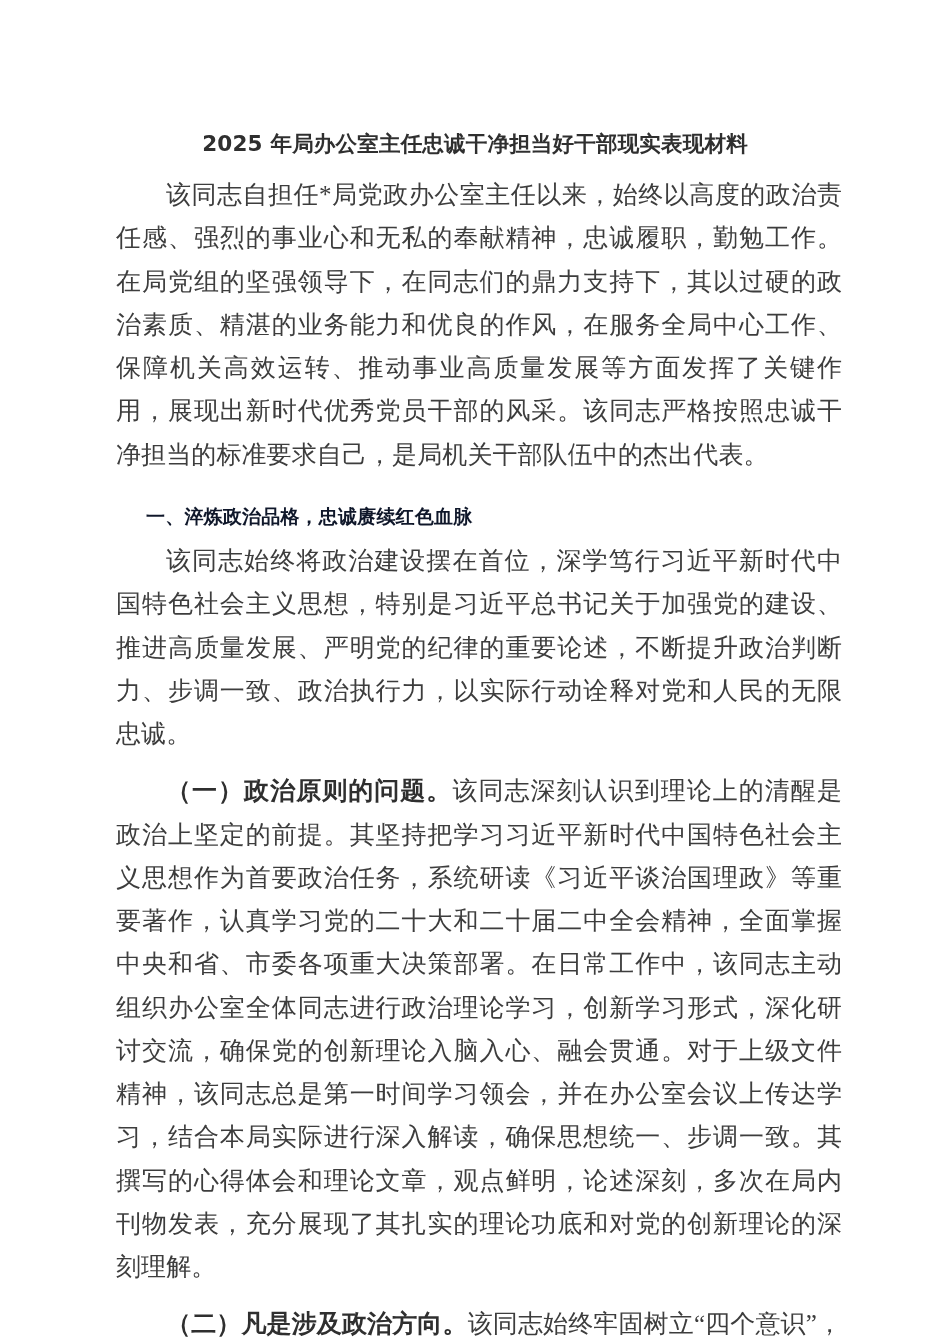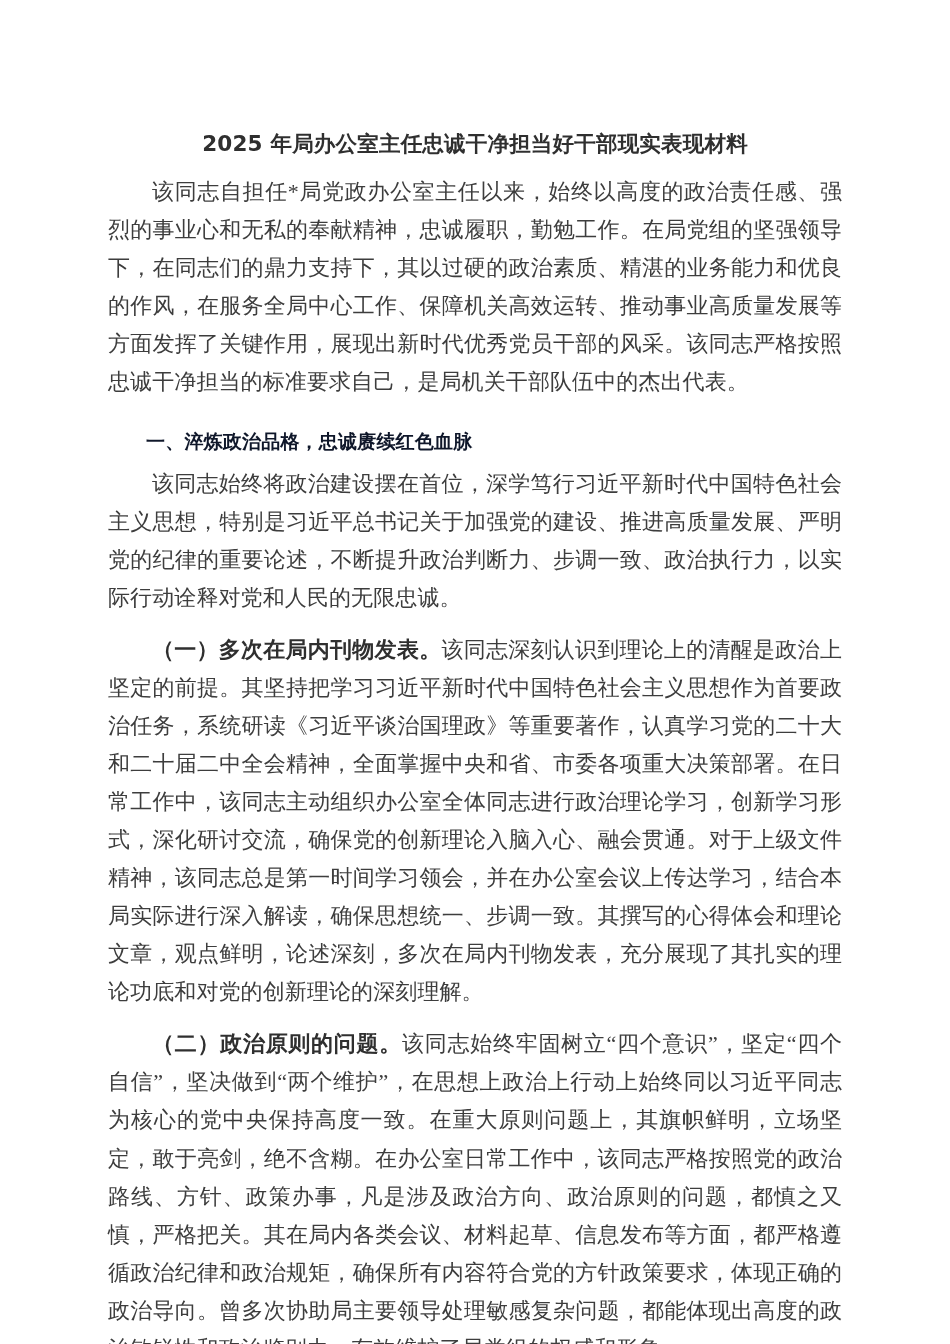--- a/index.html
+++ b/index.html
@@ -25,24 +25,24 @@
     font-family: "DejaVu Sans", "Liberation Sans", sans-serif;
     font-weight: bold;
     font-size: 21.5px;
     line-height: 1.45;
     color: #2f2f2f;
     text-align: center;
     margin: 0 0 14px 0;
     letter-spacing: 0.2px;
   }
   .para {
-    font-size: 22px;
+    font-size: 25px;
     line-height: 1.73;
     color: #3d3d3d;
-    margin: 0 0 6px 0;
+    margin: 0 0 6px 8px;
     text-align: justify;
     text-justify: inter-ideograph;
     text-indent: 2em;
     letter-spacing: 0.1px;
   }
   .heading {
     font-family: "DejaVu Sans", "Liberation Sans", sans-serif;
     font-weight: bold;
     font-size: 19px;
     line-height: 1.75;
@@ -68,19 +68,19 @@
   <p class="para">该同志自担任*局党政办公室主任以来，始终以高度的政治责任感、强烈的事业心和无私的奉献精神，忠诚履职，勤勉工作。在局党组的坚强领导下，在同志们的鼎力支持下，其以过硬的政治素质、精湛的业务能力和优良的作风，在服务全局中心工作、保障机关高效运转、推动事业高质量发展等方面发挥了关键作用，展现出新时代优秀党员干部的风采。该同志严格按照忠诚干净担当的标准要求自己，是局机关干部队伍中的杰出代表。</p>
 
   <div class="spacer-sm"></div>
 
   <h2 class="heading">一、淬炼政治品格，忠诚赓续红色血脉</h2>
 
   <p class="para">该同志始终将政治建设摆在首位，深学笃行习近平新时代中国特色社会主义思想，特别是习近平总书记关于加强党的建设、推进高质量发展、严明党的纪律的重要论述，不断提升政治判断力、步调一致、政治执行力，以实际行动诠释对党和人民的无限忠诚。</p>
 
   <div class="spacer-sm"></div>
 
-  <p class="para"><span class="lead">（一）多次在局内刊物发表。</span><span>该同志深刻认识到理论上的清醒是政治上坚定的前提。其坚持把学习习近平新时代中国特色社会主义思想作为首要政治任务，系统研读《习近平谈治国理政》等重要著作，认真学习党的二十大和二十届二中全会精神，全面掌握中央和省、市委各项重大决策部署。在日常工作中，该同志主动组织办公室全体同志进行政治理论学习，创新学习形式，深化研讨交流，确保党的创新理论入脑入心、融会贯通。对于上级文件精神，该同志总是第一时间学习领会，并在办公室会议上传达学习，结合本局实际进行深入解读，确保思想统一、步调一致。其撰写的心得体会和理论文章，观点鲜明，论述深刻，多次在局内刊物发表，充分展现了其扎实的理论功底和对党的创新理论的深刻理解。</span></p>
+  <p class="para"><span class="lead">（一）政治原则的问题。</span><span>该同志深刻认识到理论上的清醒是政治上坚定的前提。其坚持把学习习近平新时代中国特色社会主义思想作为首要政治任务，系统研读《习近平谈治国理政》等重要著作，认真学习党的二十大和二十届二中全会精神，全面掌握中央和省、市委各项重大决策部署。在日常工作中，该同志主动组织办公室全体同志进行政治理论学习，创新学习形式，深化研讨交流，确保党的创新理论入脑入心、融会贯通。对于上级文件精神，该同志总是第一时间学习领会，并在办公室会议上传达学习，结合本局实际进行深入解读，确保思想统一、步调一致。其撰写的心得体会和理论文章，观点鲜明，论述深刻，多次在局内刊物发表，充分展现了其扎实的理论功底和对党的创新理论的深刻理解。</span></p>
 
   <div class="spacer-sm"></div>
 
-  <p class="para"><span class="lead">（二）政治原则的问题。</span><span>该同志始终牢固树立“四个意识”，坚定“四个自信”，坚决做到“两个维护”，在思想上政治上行动上始终同以习近平同志为核心的党中央保持高度一致。在重大原则问题上，其旗帜鲜明，立场坚定，敢于亮剑，绝不含糊。在办公室日常工作中，该同志严格按照党的政治路线、方针、政策办事，凡是涉及政治方向、政治原则的问题，都慎之又慎，严格把关。其在局内各类会议、材料起草、信息发布等方面，都严格遵循政治纪律和政治规矩，确保所有内容符合党的方针政策要求，体现正确的政治导向。曾多次协助局主要领导处理敏感复杂问题，都能体现出高度的政治敏锐性和政治鉴别力，有效维护了局党组的权威和形象。</span></p>
+  <p class="para"><span class="lead">（二）凡是涉及政治方向。</span><span>该同志始终牢固树立“四个意识”，坚定“四个自信”，坚决做到“两个维护”，在思想上政治上行动上始终同以习近平同志为核心的党中央保持高度一致。在重大原则问题上，其旗帜鲜明，立场坚定，敢于亮剑，绝不含糊。在办公室日常工作中，该同志严格按照党的政治路线、方针、政策办事，凡是涉及政治方向、政治原则的问题，都慎之又慎，严格把关。其在局内各类会议、材料起草、信息发布等方面，都严格遵循政治纪律和政治规矩，确保所有内容符合党的方针政策要求，体现正确的政治导向。曾多次协助局主要领导处理敏感复杂问题，都能体现出高度的政治敏锐性和政治鉴别力，有效维护了局党组的权威和形象。</span></p>
 
 </div>
 
 </body></html>

